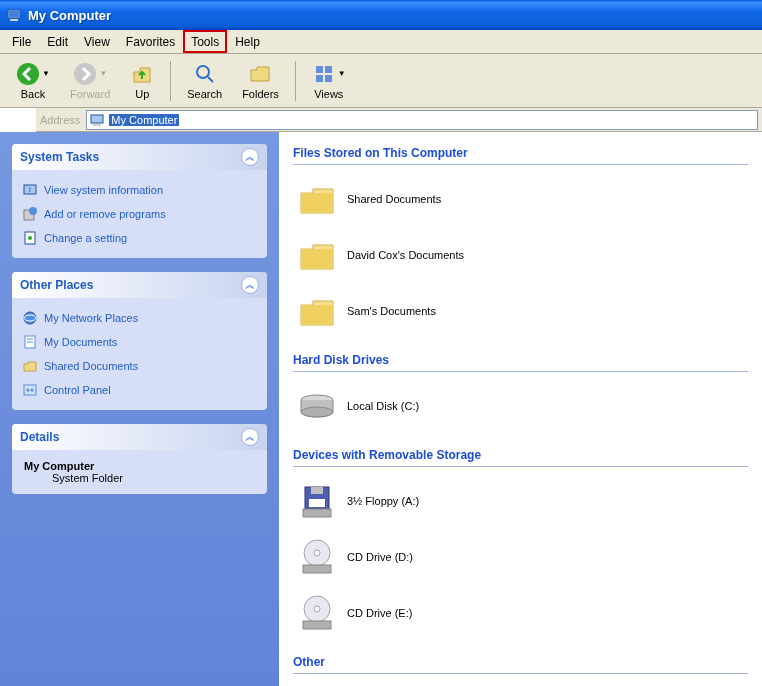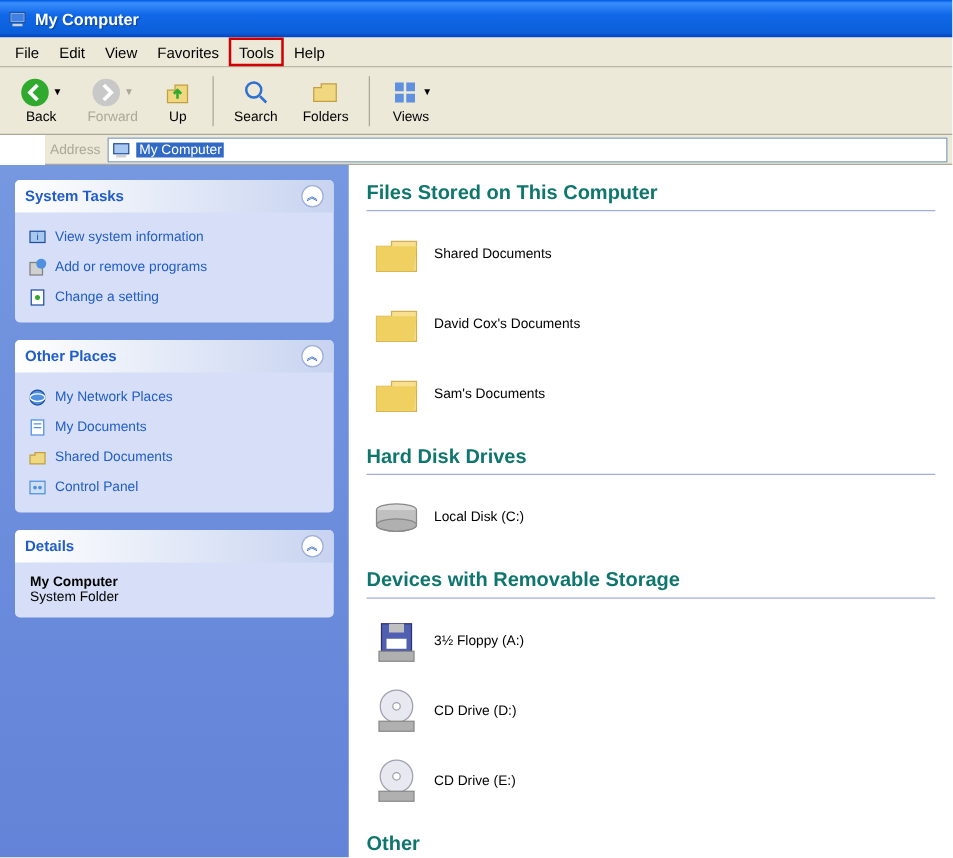--- a/index.html
+++ b/index.html
@@ -31,24 +31,24 @@
 
 .sidepanel { width: 279px; background: linear-gradient(to bottom, #7598e0 0%, #6383d8 100%); padding: 12px 12px; }
 .panel { background: #d6dff7; border-radius: 4px; margin-bottom: 14px; overflow: hidden; }
 .panel-header { background: linear-gradient(to right, #fff 0%, #c7d3f0 100%); height: 26px; display: flex; align-items: center; justify-content: space-between; padding: 0 8px; }
 .panel-title { color: #215dc6; font-weight: bold; font-size: 12px; }
 .panel-collapse { width: 18px; height: 18px; border-radius: 50%; background: #fff; border: 1px solid #a0b0d8; display: flex; align-items: center; justify-content: center; color: #215dc6; font-size: 10px; cursor: default; }
 .panel-body { padding: 8px 10px; }
 .panel-link { display: flex; align-items: center; gap: 6px; color: #215dc6; font-size: 11px; padding: 4px 0; cursor: default; }
 .details-body { padding: 10px 12px; }
 .details-title { font-weight: bold; font-size: 11px; color: #000; }
-.details-sub { font-size: 11px; color: #000; }
+.details-sub { font-size: 11px; color: #000; margin-left: 28px; }
 
 .main { flex: 1; background: #fff; padding: 8px 14px; overflow: auto; }
-.section-header { font-weight: bold; font-size: 16px; color: #0f766e; margin-top: 6px; margin-bottom: 4px; }
+.section-header { font-weight: bold; font-size: 12px; color: #1d4ed8; margin-top: 6px; margin-bottom: 4px; }
 .section-rule { border: none; border-top: 1px solid #a0b0d8; margin-bottom: 10px; }
 .items-grid { display: flex; flex-wrap: wrap; gap: 8px 20px; margin-bottom: 18px; }
 .item { display: flex; align-items: center; gap: 10px; width: 220px; padding: 4px; cursor: default; }
 .item-icon { width: 40px; height: 40px; display: flex; align-items: center; justify-content: center; }
 .item-label { font-size: 11px; }
 
 svg { display: block; }
 </style>
 </head>
 <body>

